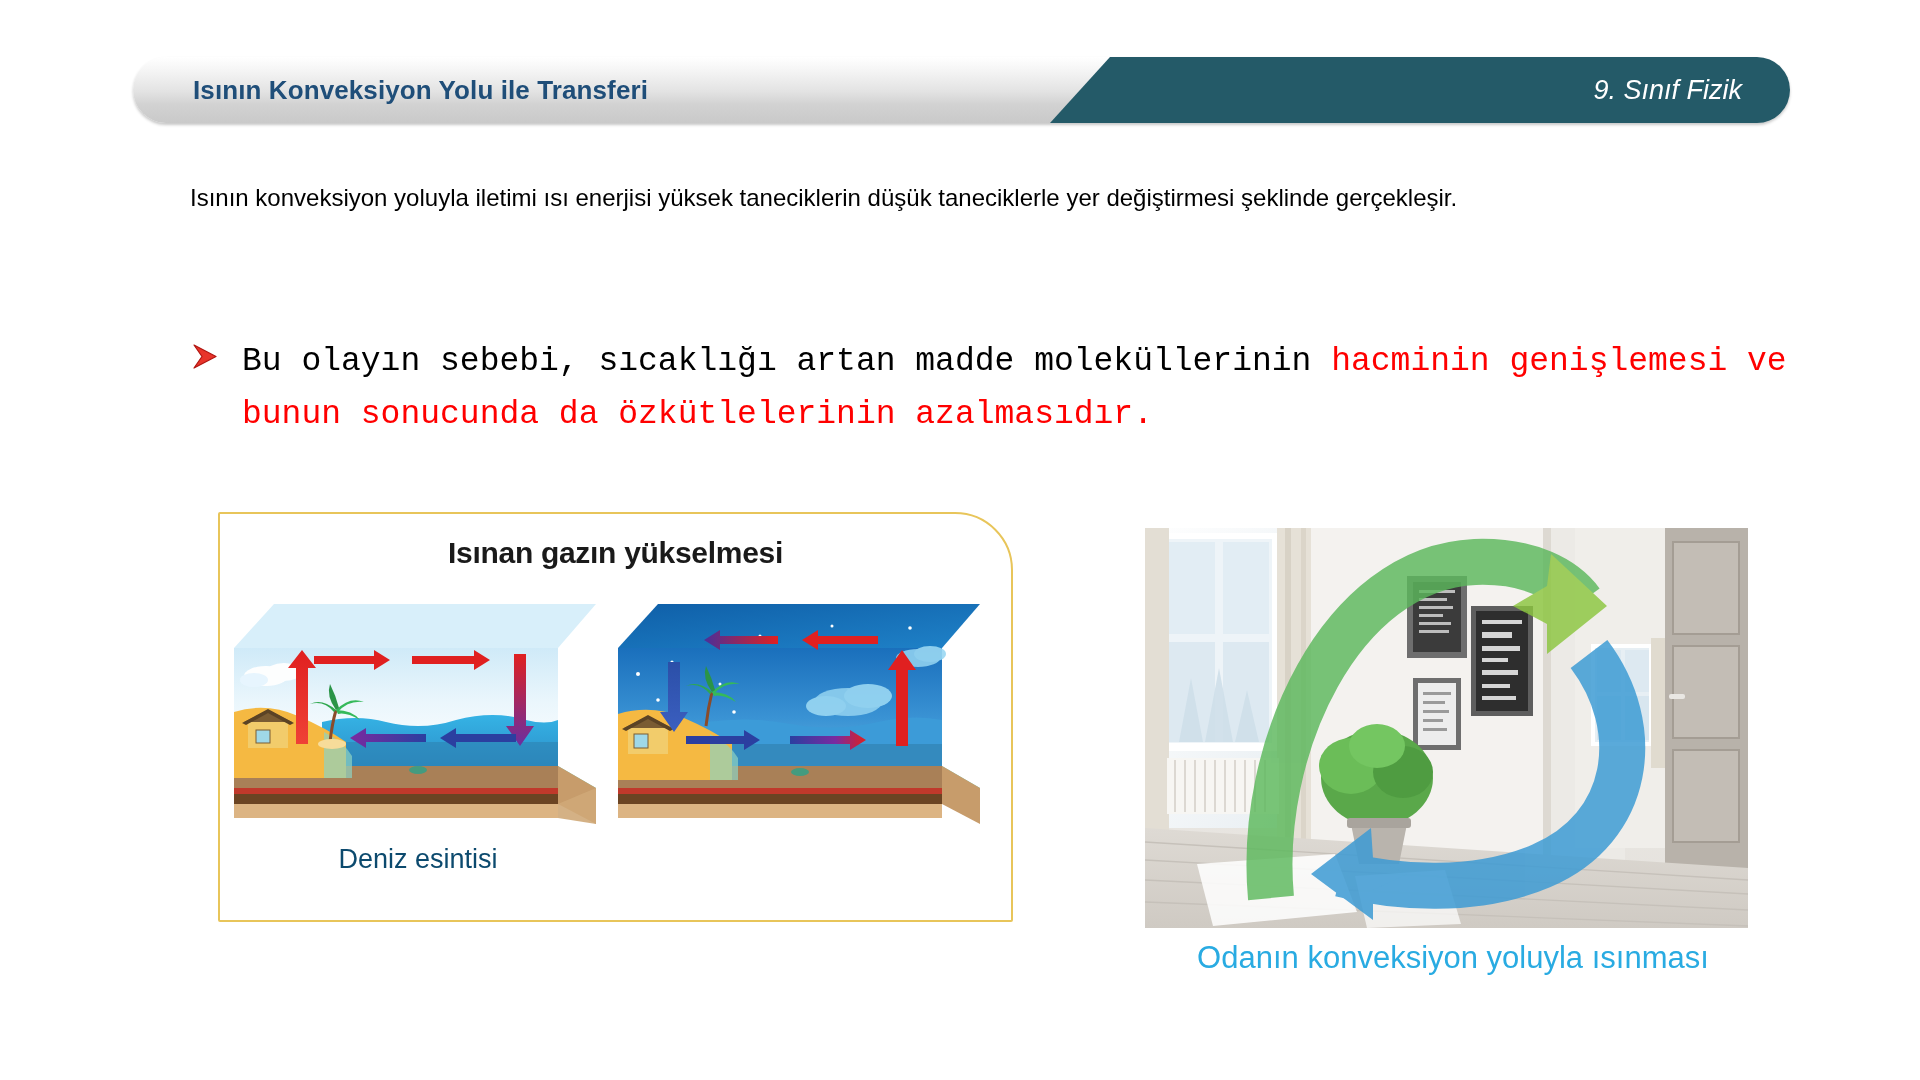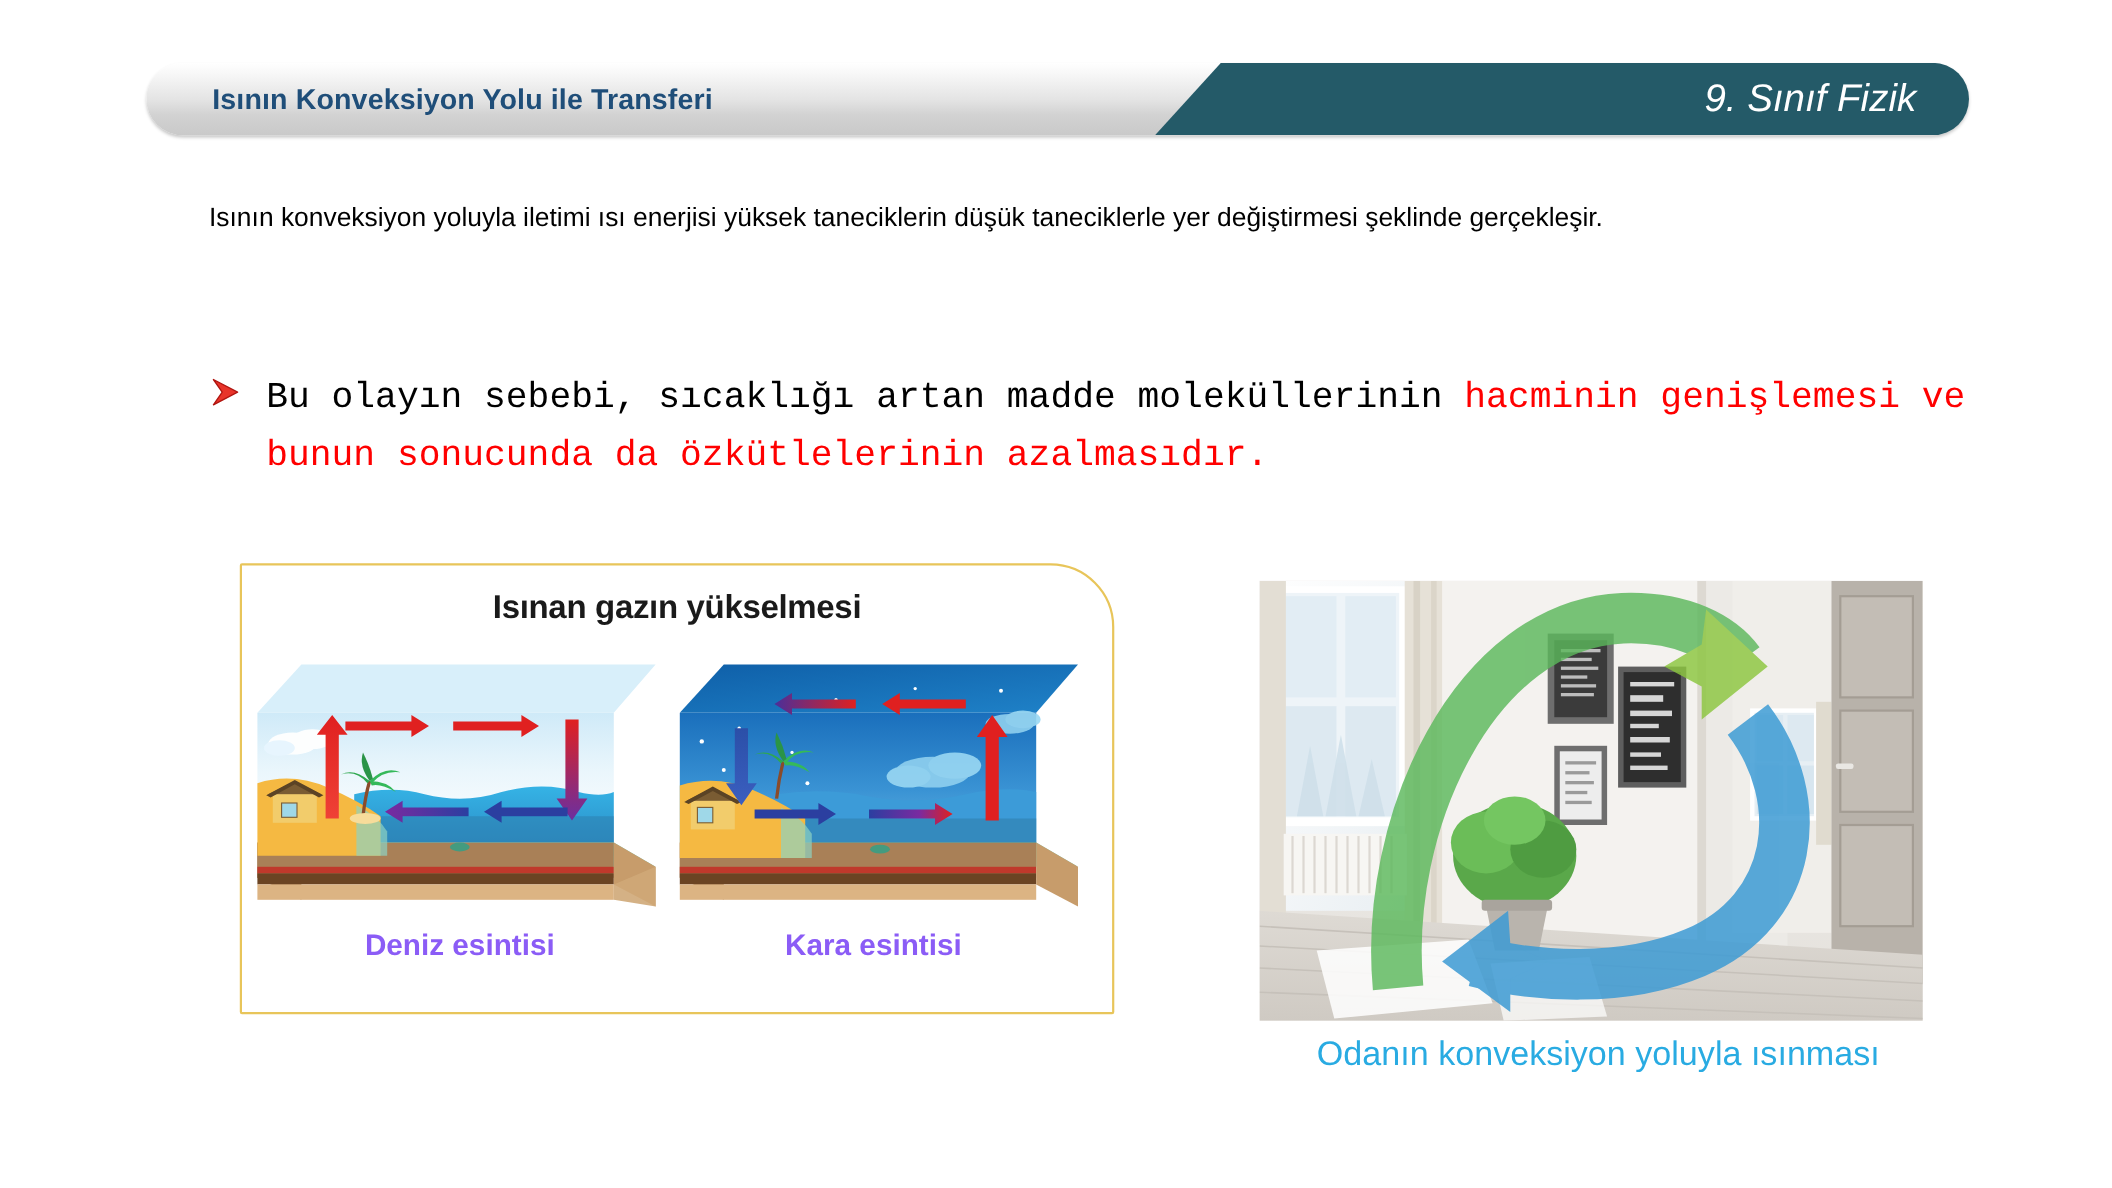--- a/index.html
+++ b/index.html
@@ -53,21 +53,21 @@
     color: #1F4E79;
     letter-spacing: 0.1px;
     white-space: nowrap;
   }
   #banner-subject {
     position: absolute;
     right: 48px;
     top: 0;
     height: 66px;
     line-height: 66px;
-    font-size: 35px;
+    font-size: 27px;
     font-style: italic;
     color: #ffffff;
     white-space: nowrap;
   }
 
   
   #intro-paragraph {
     position: absolute;
     left: 190px;
     top: 172px;
@@ -128,22 +128,22 @@
     height: 240px;
   }
   #breeze-day   { left: 6px; }
   #breeze-night { left: 390px; }
   .breeze-caption {
     position: absolute;
     top: 330px;
     width: 372px;
     text-align: center;
     font-size: 27px;
-    font-weight: bold;
-    color: #8b5cf6;
+    font-weight: normal;
+    color: #0c4a6e;
   }
   #breeze-day-caption   { left: 12px; }
   #breeze-night-caption { left: 388px; }
 
   
   #room-photo {
     position: absolute;
     left: 1145px;
     top: 528px;
     width: 603px;
@@ -369,21 +369,20 @@
       <polygon points="76,144 134,144 134,138 150,148 134,158 134,152 76,152" fill="#2b3fa0"></polygon>
     </g>
     <g>
       <polygon points="180,144 240,144 240,138 256,148 240,158 240,152 180,152" fill="url(#blueRedRight)"></polygon>
     </g>
 
     <ellipse cx="190" cy="180" rx="9" ry="4" fill="#2aa18a" opacity="0.8"></ellipse>
   </svg>
 
   <div class="breeze-caption" id="breeze-day-caption">Deniz esintisi</div>
-  <div class="breeze-caption" id="breeze-night-caption">Kara esintisi</div>
 </div>
 
 <div id="room-photo">
   <svg viewBox="0 0 603 400" width="603" height="400">
     <defs>
       <linearGradient id="winLight" x1="0" y1="0" x2="1" y2="1">
         <stop offset="0%" stop-color="#ffffff"></stop>
         <stop offset="100%" stop-color="#e8eef2"></stop>
       </linearGradient>
       <linearGradient id="floorG" x1="0" y1="0" x2="0" y2="1">

